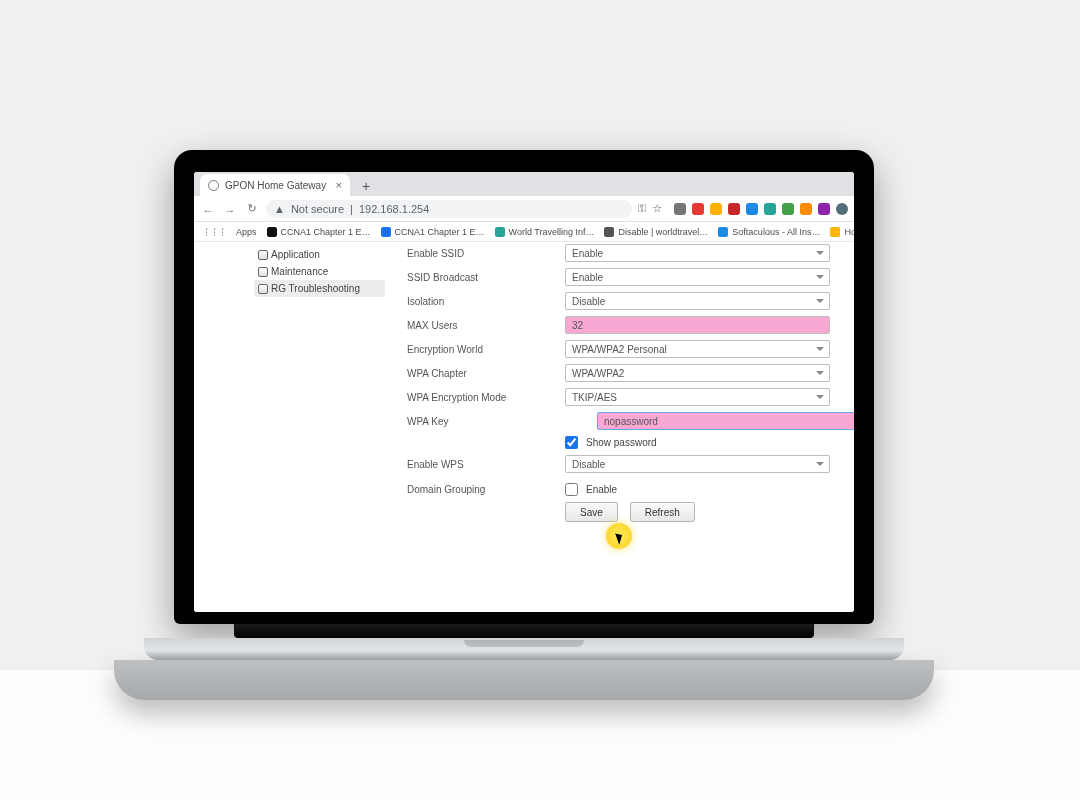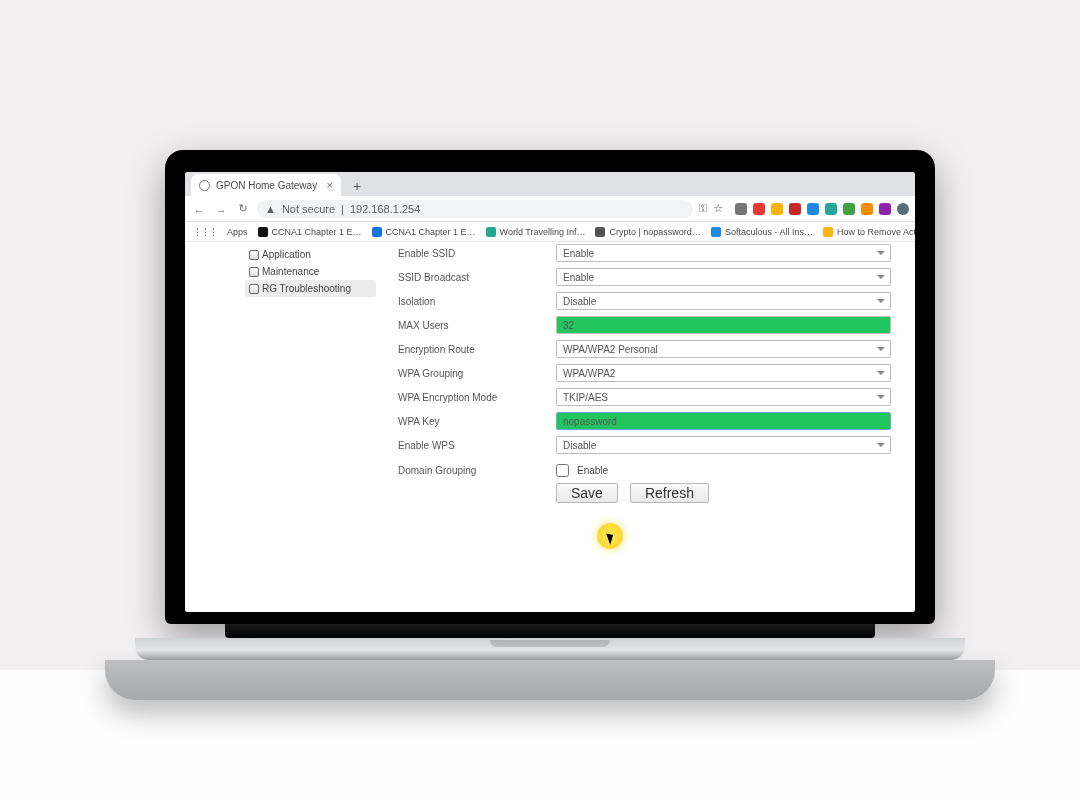--- a/index.html
+++ b/index.html
@@ -1,18 +1,18 @@
 <!DOCTYPE html>
 <html><head>
 <meta charset="utf-8">
 <style>
   *{box-sizing:border-box;margin:0;padding:0;font-family:Arial,Helvetica,sans-serif}
   body{background:#f1efef;width:1080px;height:800px;overflow:hidden;position:relative}
   .desk{position:absolute;left:0;right:0;bottom:0;height:130px;background:#fdfdfd}
-  .laptop{position:absolute;left:165px;top:150px;width:770px}
+  .laptop{position:absolute;left:174px;top:150px;width:700px}
   .bezel{background:#000;border-radius:18px 18px 6px 6px;padding:22px 20px 12px 20px;box-shadow:0 14px 36px rgba(0,0,0,.35)}
   .screen{background:#fff;width:100%;height:440px;border-radius:3px;overflow:hidden;position:relative}
   .hinge{height:14px;background:linear-gradient(#1b1b1b,#000);margin:0 60px;border-radius:0 0 4px 4px}
   .base{height:22px;background:linear-gradient(#cfd2d4,#e3e6e8 55%,#9a9da0);border-radius:0 0 14px 14px;position:relative;margin:0 -30px}
   .base::after{content:"";position:absolute;left:50%;transform:translateX(-50%);top:2px;width:120px;height:7px;border-radius:0 0 10px 10px;background:rgba(0,0,0,.15)}
   .kb{height:40px;background:linear-gradient(#bdbfc1,#a6a9ab);border-radius:0 0 30px 30px;margin:0 -60px;box-shadow:0 14px 26px rgba(0,0,0,.25)}
 
   
   .tabstrip{height:24px;background:#dfe1e4;display:flex;align-items:flex-end;font-size:10px;color:#4b4b4b}
   .tab{background:#fff;height:22px;border-radius:7px 7px 0 0;display:flex;align-items:center;padding:0 8px;gap:6px;margin-left:6px;width:150px;position:relative}
@@ -34,28 +34,28 @@
   .page{position:absolute;top:70px;left:0;right:0;bottom:0;background:#fff;display:flex;font-size:10px;color:#444}
   .sidebar{width:195px;padding:4px 4px 1px 60px}
   .sideitem{padding:3px 4px;border-radius:2px;display:flex;align-items:center;gap:3px}
   .sideitem::before{content:"";display:inline-block;width:8px;height:8px;border:1px solid #666;border-radius:2px;background:linear-gradient(#fff,#ddd)}
   .sideitem.active{background:#ececec}
 
   .form{flex:1;padding:2px 24px 16px 18px}
   .row{display:flex;align-items:center;margin-bottom:6px}
   .lbl{width:158px;color:#555}
   .ctl{flex:1}
-  select.s,input.t{width:100%;height:18px;border:1px solid #bdbdbd;border-radius:2px;background:#22c55e;font-size:10px;padding:0 6px;color:#555}
+  select.s,input.t{width:100%;height:18px;border:1px solid #bdbdbd;border-radius:2px;background:#f9a8d4;font-size:10px;padding:0 6px;color:#555}
   select.s{appearance:none;background:linear-gradient(#fff,#fff);position:relative}
   .selwrap{position:relative}
   .selwrap::after{content:"";position:absolute;right:6px;top:7px;border:4px solid transparent;border-top-color:#888}
   .chk{accent-color:#1a73e8;margin-right:4px;vertical-align:middle}
   .chkline{display:flex;align-items:center;gap:4px;color:#444}
   .btns{display:flex;gap:12px;margin-left:158px;margin-top:6px}
-  button.b{height:20px;padding:0 14px;font-size:14px;border:1px solid #b7b7b7;background:linear-gradient(#fafafa,#e8e8e8);border-radius:2px;color:#333;cursor:pointer}
+  button.b{height:20px;padding:0 14px;font-size:10px;border:1px solid #b7b7b7;background:linear-gradient(#fafafa,#e8e8e8);border-radius:2px;color:#333;cursor:pointer}
 
   .cursor-spot{position:absolute;width:26px;height:26px;border-radius:50%;background:radial-gradient(#ffee58,#fdd835 65%,rgba(253,216,53,.2));left:412px;top:351px;filter:drop-shadow(0 0 4px rgba(253,216,53,.7));pointer-events:none}
   .cursor-spot::after{content:"";position:absolute;left:11px;top:9px;width:0;height:0;border-left:6px solid #000;border-top:4px solid transparent;border-bottom:8px solid transparent;transform:rotate(-20deg)}
 </style>
 </head>
 <body>
 
 <div class="desk"></div>
 
 <div class="laptop">
@@ -107,21 +107,21 @@
         <span class="bm">
             <span class="ic" style="background:#1a73e8"></span>
             <span>CCNA1 Chapter 1 E…</span>
           </span>
         <span class="bm">
             <span class="ic" style="background:#26a69a"></span>
             <span>World Travelling Inf…</span>
           </span>
         <span class="bm">
             <span class="ic" style="background:#555"></span>
-            <span>Crypto | nopassword…</span>
+            <span>Disable | worldtravel…</span>
           </span>
         <span class="bm">
             <span class="ic" style="background:#1e88e5"></span>
             <span>Softaculous - All Ins…</span>
           </span>
         <span class="bm">
             <span class="ic" style="background:#ffb300"></span>
             <span>How to Remove Act…</span>
           </span>
 
@@ -151,34 +151,41 @@
             </div>
           <div class="row">
               <div class="lbl">Isolation</div>
               <div class="ctl selwrap"><select class="s"><option>Disable</option></select></div>
             </div>
           <div class="row">
               <div class="lbl">MAX Users</div>
               <div class="ctl"><input class="t" value="32" style=""></div>
             </div>
           <div class="row">
-              <div class="lbl">Encryption Route</div>
+              <div class="lbl">Encryption World</div>
               <div class="ctl selwrap"><select class="s"><option>WPA/WPA2 Personal</option></select></div>
             </div>
           <div class="row">
-              <div class="lbl">WPA Grouping</div>
+              <div class="lbl">WPA Chapter</div>
               <div class="ctl selwrap"><select class="s"><option>WPA/WPA2</option></select></div>
             </div>
           <div class="row">
               <div class="lbl">WPA Encryption Mode</div>
               <div class="ctl selwrap"><select class="s"><option>TKIP/AES</option></select></div>
             </div>
           <div class="row">
               <div class="lbl">WPA Key</div>
-              <div class="ctl"><input class="t" style="border-color: rgb(110, 164, 232);" value="nopassword"></div>
+              <div class="ctl"><input class="t" style="border-color: rgb(110, 164, 232); margin-left: 32px;" value="nopassword"></div>
+            </div>
+          <div class="row">
+              <div class="lbl"></div>
+              <div class="ctl chkline">
+                <input type="checkbox" class="chk" checked="" style="">
+                <span>Show password</span>
+              </div>
             </div>
           <div class="row">
               <div class="lbl">Enable WPS</div>
               <div class="ctl selwrap"><select class="s"><option>Disable</option></select></div>
             </div>
           <div class="row" style="margin-top:10px">
               <div class="lbl">Domain Grouping</div>
               <div class="ctl chkline">
                 <input type="checkbox" class="chk" style="">
                 <span>Enable</span>

